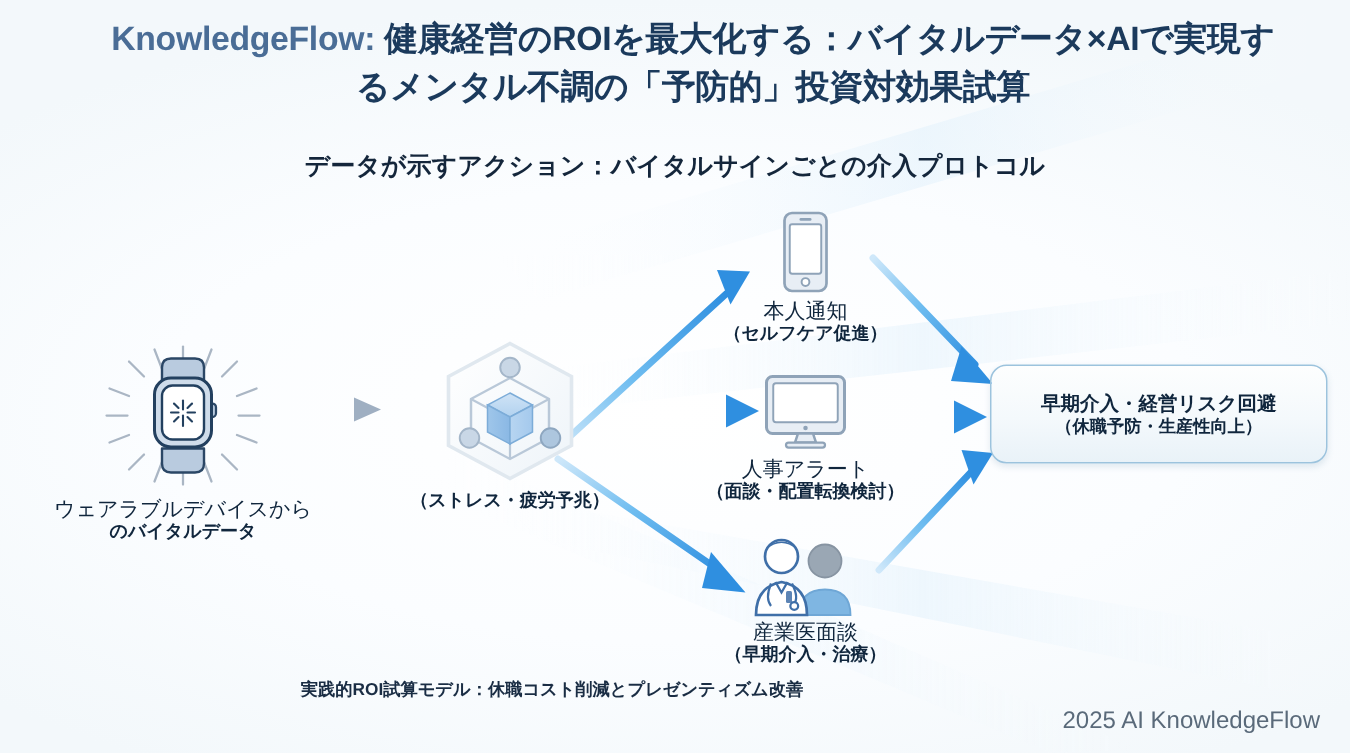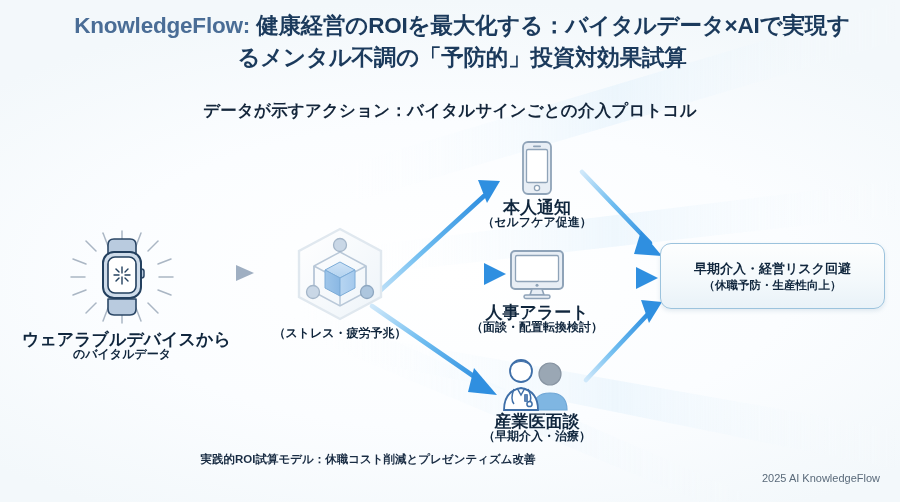--- a/index.html
+++ b/index.html
@@ -32,21 +32,21 @@
   }
   .brand { color:#4a6d96; }
   .subtitle {
     position:absolute; left:0; top:100px; width:900px; text-align:center;
     font-size:16.5px; font-weight:bold; color:#14263b; letter-spacing:0.2px;
   }
 
   
   .node { position:absolute; text-align:center; }
   .node-label {
-    font-size:17px; font-weight:bold; color:#10263d; line-height:15px;
+    font-size:14px; font-weight:normal; color:#10263d; line-height:15px;
     white-space:nowrap;
   }
   .node-sub {
     font-size:12px; font-weight:bold; color:#10263d; line-height:15px;
     white-space:nowrap;
   }
 
   #node-wearable { left:22px; top:228px; width:200px; }
   #node-wearable .icon { height:98px; display:flex; align-items:center; justify-content:center; }
   #node-wearable .txt { margin-top:6px; }
@@ -78,21 +78,21 @@
   #outcome-box .o-main { font-size:13px; font-weight:bold; color:#10263d; line-height:17px; white-space:nowrap;}
   #outcome-box .o-sub  { font-size:11.5px; font-weight:bold; color:#10263d; line-height:16px; white-space:nowrap;}
 
   
   .caption {
     position:absolute; left:0; top:452px; width:736px; text-align:center;
     font-size:11.5px; font-weight:bold; color:#1a2d44;
   }
   .footer-right {
     position:absolute; right:20px; top:472px;
-    font-size:11px; color:#5a6a7a;
+    font-size:16px; color:#5a6a7a;
   }
   svg { display:block; overflow:visible; }
 </style>
 </head>
 <body>
 
 <div id="stage">
 
   <svg id="bg-streaks" width="900" height="502" viewBox="0 0 900 502">
     <defs>

